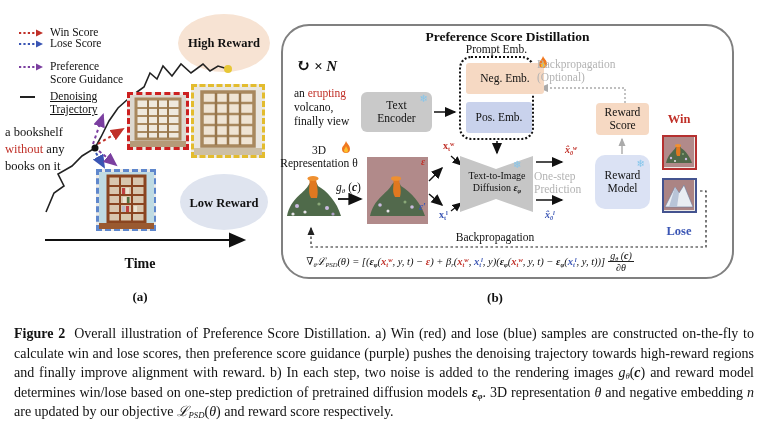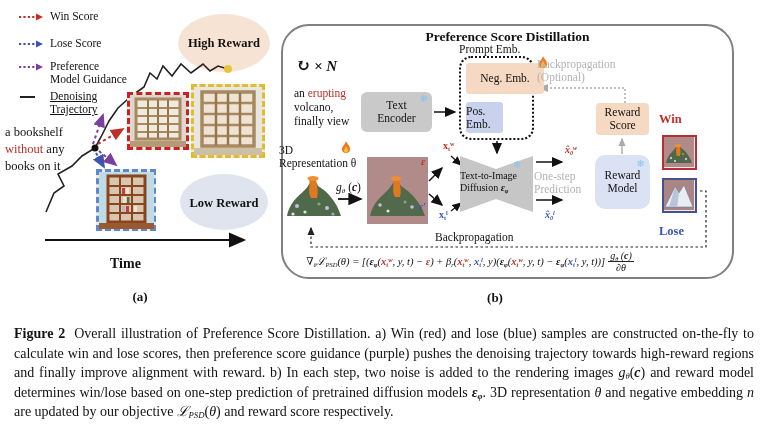--- a/index.html
+++ b/index.html
@@ -5,21 +5,21 @@
   html,body{margin:0;padding:0;background:#fff;}
   .page{position:relative;width:768px;height:440px;background:#fff;overflow:hidden;
         font-family:"Liberation Serif","DejaVu Serif",serif;color:#111;}
   .abs{position:absolute;}
   svg{display:block;}
   .red{color:#c03028;}
   .blue{color:#3a55b4;}
   .grayt{color:#b3b3b3;}
   .bold{font-weight:bold;}
   .it{font-style:italic;}
-  .ctr{}
+  .ctr{text-align:center;}
   sub,sup{font-size:0.62em;line-height:0;}
   sup{vertical-align:0.5em;}
   sub{vertical-align:-0.25em;}
 
   
   .legend-row{position:absolute;display:flex;align-items:flex-start;gap:6px;font-size:11.5px;line-height:13px;}
   .legend-row svg{margin-top:2px;}
 
   
   .prompt-a{position:absolute;left:5px;top:124px;font-size:12.5px;line-height:17px;}
@@ -107,42 +107,42 @@
     <line x1="451" y1="211" x2="461" y2="203" stroke="#111" stroke-width="1.2" marker-end="url(#mkB)"></line>
 
     <polygon points="460,156 496,169 533,156 533,212 496,199 460,212" fill="#c6c6c6"></polygon>
 
     <line x1="536" y1="162" x2="562" y2="162" stroke="#111" stroke-width="1.5" marker-end="url(#mkB)"></line>
     <line x1="536" y1="200" x2="562" y2="200" stroke="#111" stroke-width="1.5" marker-end="url(#mkB)"></line>
     <line x1="622" y1="154" x2="622" y2="139" stroke="#999" stroke-width="1.2" marker-end="url(#mkG)"></line>
     <path d="M700,191 L706,191 L706,247 L311,247 L311,228" fill="none" stroke="#222" stroke-width="1.2" stroke-dasharray="2.5,2.5" marker-end="url(#mkD)"></path>
   </svg>
 
-  <div class="legend-row" style="left:18px;top:10px;">
+  <div class="legend-row" style="left:18px;top:26px;">
     <svg width="26" height="10">
         <line x1="1" y1="5" x2="18" y2="5" stroke="#c03028" stroke-width="2" stroke-dasharray="2.2,2.2"></line>
         <polygon points="18,1.5 25,5 18,8.5" fill="#c03028"></polygon>
       </svg>
     <span>Win Score</span>
   </div>
   <div class="legend-row" style="left:18px;top:37px;">
     <svg width="26" height="10">
         <line x1="1" y1="5" x2="18" y2="5" stroke="#3a55b4" stroke-width="2" stroke-dasharray="2.2,2.2"></line>
         <polygon points="18,1.5 25,5 18,8.5" fill="#3a55b4"></polygon>
       </svg>
     <span>Lose Score</span>
   </div>
   <div class="legend-row" style="left:18px;top:60px;">
     <svg width="26" height="10">
         <line x1="1" y1="5" x2="18" y2="5" stroke="#7b3fa0" stroke-width="2" stroke-dasharray="2.2,2.2"></line>
         <polygon points="18,1.5 25,5 18,8.5" fill="#7b3fa0"></polygon>
       </svg>
     <span>
         <span style="display:block">Preference</span>
-        <span style="display:block">Model Guidance</span>
+        <span style="display:block">Score Guidance</span>
       </span>
   </div>
   <div class="legend-row" style="left:18px;top:90px;text-decoration:underline;">
     <svg width="26" height="10">
         <line x1="2" y1="5" x2="17" y2="5" stroke="#222" stroke-width="2"></line>
       </svg>
     <span>
         <span style="display:block">Denoising</span>
         <span style="display:block">Trajectory</span>
       </span>
@@ -236,21 +236,21 @@
 
   <div class="smallbox" style="left:466px;top:63px;width:78px;height:31px;background:#f6d9c3;border-radius:3px;">
     <span>Neg. Emb.</span>
     <span class="abs" style="right:-4px;top:-7px;">
       <svg width="10" height="13" viewBox="0 0 10 13">
           <path d="M5 0 C6 3 9 4 9 8 A4 4 0 0 1 1 8 C1 5 4 4 5 0 Z" fill="#f07820"></path>
           <path d="M5 5 C5.6 7 7 7.5 7 9.5 A2 2 0 0 1 3 9.5 C3 8 4.4 7.5 5 5 Z" fill="#fbc02d"></path>
         </svg>
     </span>
   </div>
-  <div class="smallbox" style="left:466px;top:102px;width:37px;height:31px;background:#c9d2ec;border-radius:3px;">
+  <div class="smallbox" style="left:466px;top:102px;width:66px;height:31px;background:#c9d2ec;border-radius:3px;">
     <span>Pos. Emb.</span>
   </div>
 
   <div class="lbl grayt" style="left:537px;top:58px;">
     <span style="display:block">Backpropagation</span>
     <span style="display:block">(Optional)</span>
   </div>
 
   <div class="smallbox" style="left:596px;top:103px;width:53px;height:32px;background:#f6d9c3;border-radius:4px;">
     <span>Reward</span>

